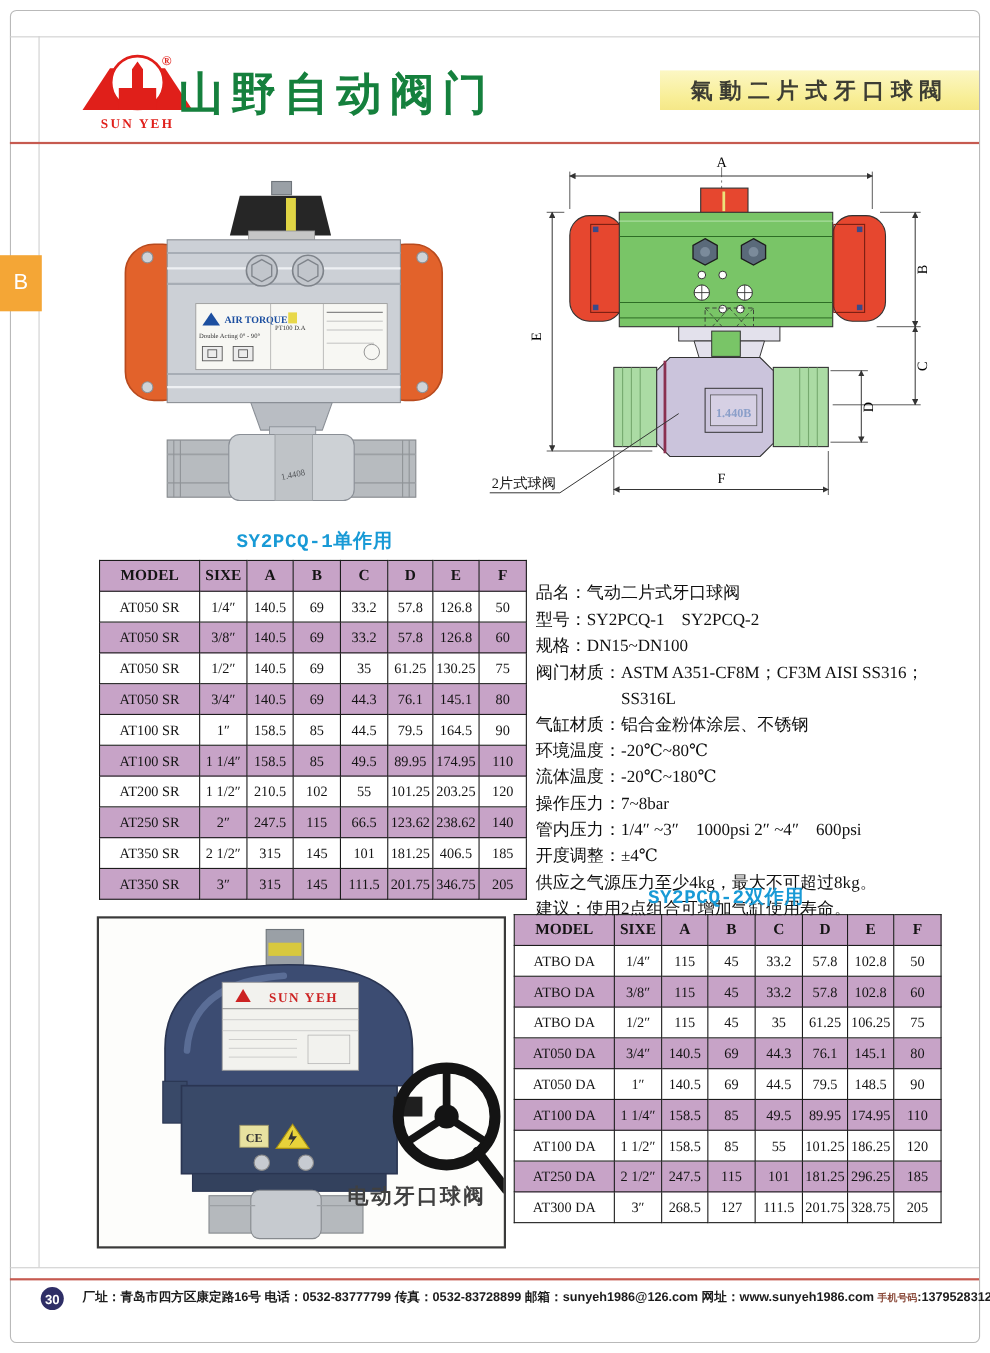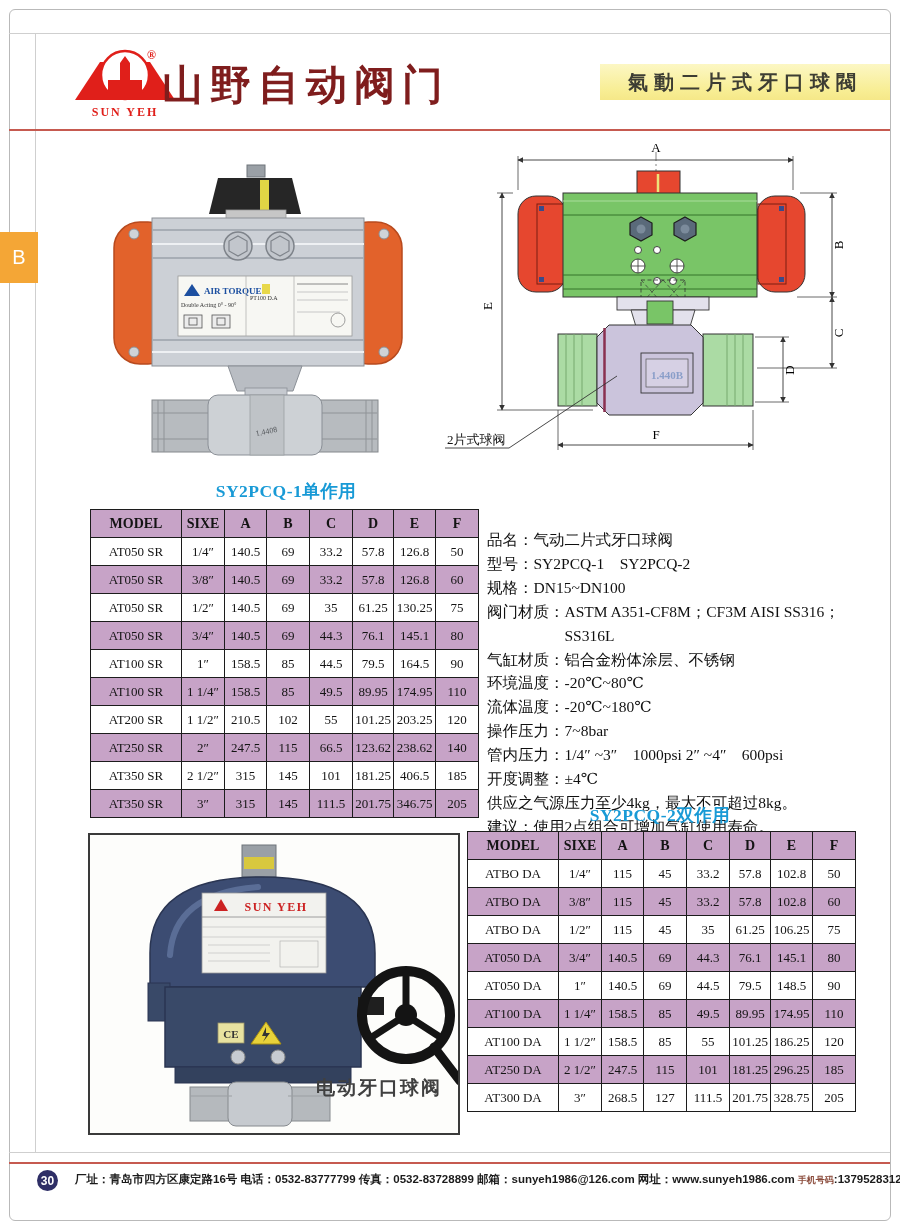--- a/index.html
+++ b/index.html
@@ -10,36 +10,36 @@
   
   .page-border{left:9px;top:9px;width:880px;height:1210px;border:1px solid #b9b9b9;border-radius:6px;}
   .inner-top{left:9px;top:33px;width:881px;height:0;border-top:1px solid #cfcfcf;}
   .inner-bottom{left:9px;top:1152px;width:881px;height:0;border-top:1px solid #cfcfcf;}
   .inner-left{left:35px;top:33px;width:0;height:1119px;border-left:1px solid #cfcfcf;}
   .header-rule{left:9px;top:129px;width:881px;height:0;border-top:2px solid #c65a50;}
   .footer-rule{left:9px;top:1162px;width:881px;height:0;border-top:2px solid #c65a50;}
 
   
   .brand-cn{left:162px;top:58px;font-family:"Liberation Sans","DejaVu Sans",sans-serif;
-            font-weight:bold;font-size:41px;color:#7f1d1d;letter-spacing:7px;white-space:nowrap;}
+            font-weight:bold;font-size:41px;color:#15803d;letter-spacing:7px;white-space:nowrap;}
   .banner{left:600px;top:64px;width:290px;height:36px;
           background:linear-gradient(to bottom,#fcf7c4 0%,#f8ee96 70%,#f5e888 100%);
           display:flex;align-items:center;justify-content:center;}
   .banner span{font-family:"Liberation Sans","DejaVu Sans",sans-serif;font-weight:bold;
                font-size:20px;color:#3d3d33;letter-spacing:6px;white-space:nowrap;}
   .reg-mark{left:147px;top:48px;color:#e01f1a;font-size:12px;font-weight:bold;}
 
   
   .side-tab{left:0;top:232px;width:38px;height:51px;background:#f4a636;
             display:flex;align-items:center;justify-content:center;}
   .side-tab span{color:#ffffff;font-family:"Liberation Sans",sans-serif;font-size:20px;}
 
   
   .sec-title{width:380px;text-align:center;color:#189ad6;font-weight:bold;
-             font-size:17.5px;letter-spacing:0.5px;white-space:nowrap;}
+             font-size:17.5px;letter-spacing:0.5px;white-space:nowrap;font-family:Liberation Mono, monospace;}
   .title-1{left:96px;top:479px;}
   .title-2{left:470px;top:803px;}
 
   
   .dim-table table{border-collapse:collapse;table-layout:fixed;width:380px;border:1.5px solid #111;}
   .dim-table th,.dim-table td{border:1px solid #1c1c1c;text-align:center;vertical-align:middle;
       padding:0;height:27px;color:#141414;font-family:"Liberation Serif","DejaVu Serif",serif;}
   .dim-table th{background:#c7a3c7;font-weight:bold;font-size:14px;}
   .dim-table td{font-size:13px;}
   .dim-table tbody tr:nth-child(even) td{background:#c7a3c7;}

